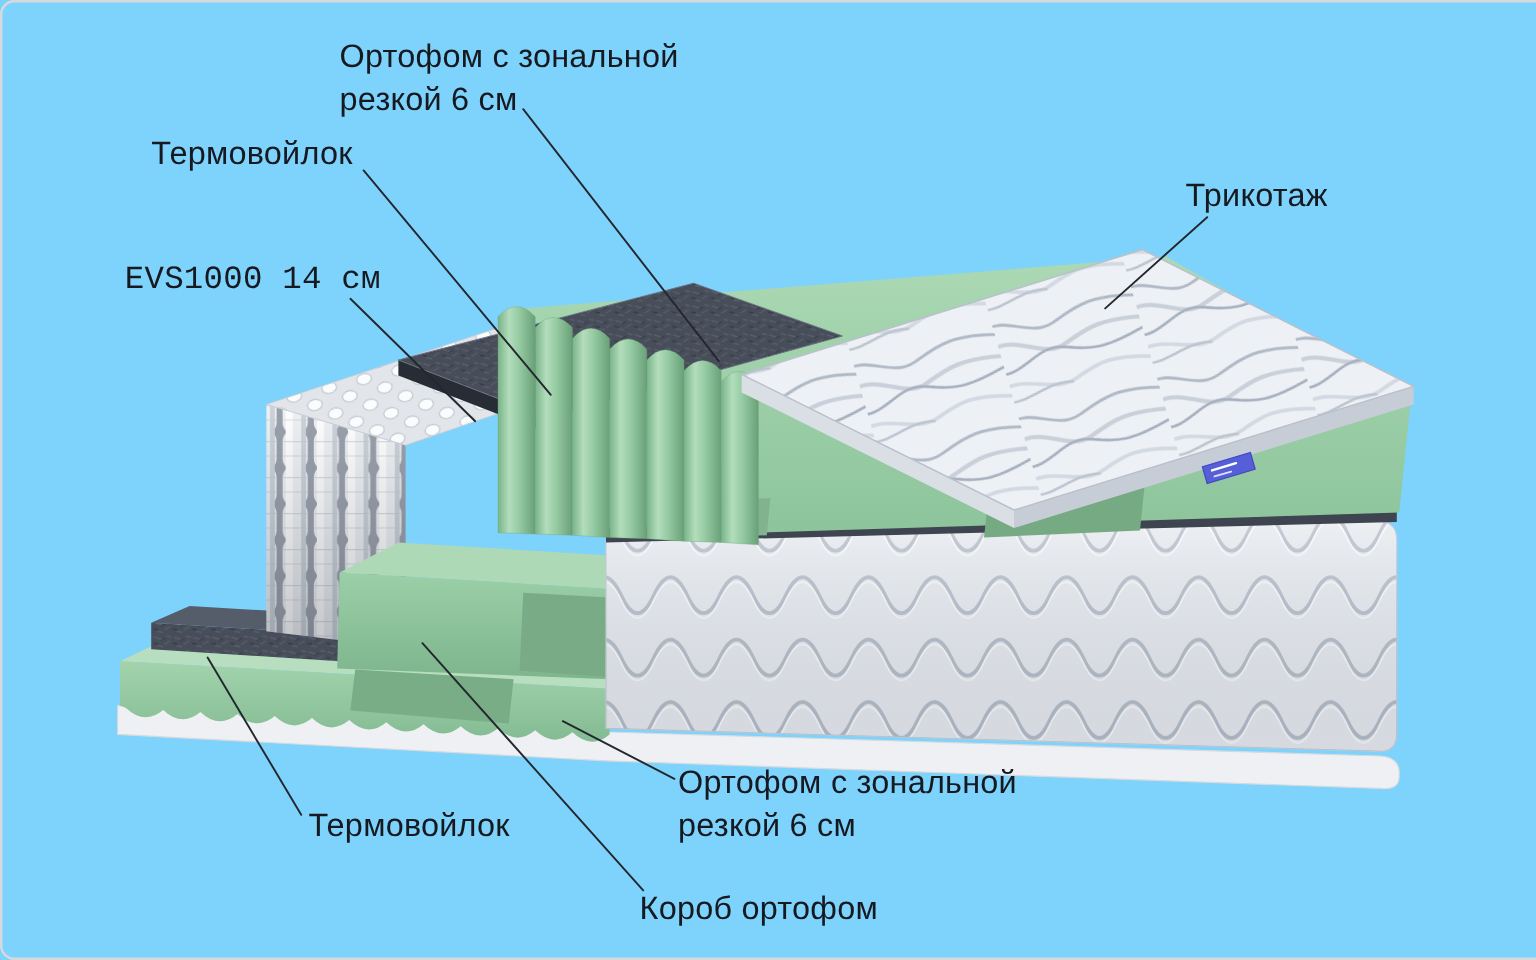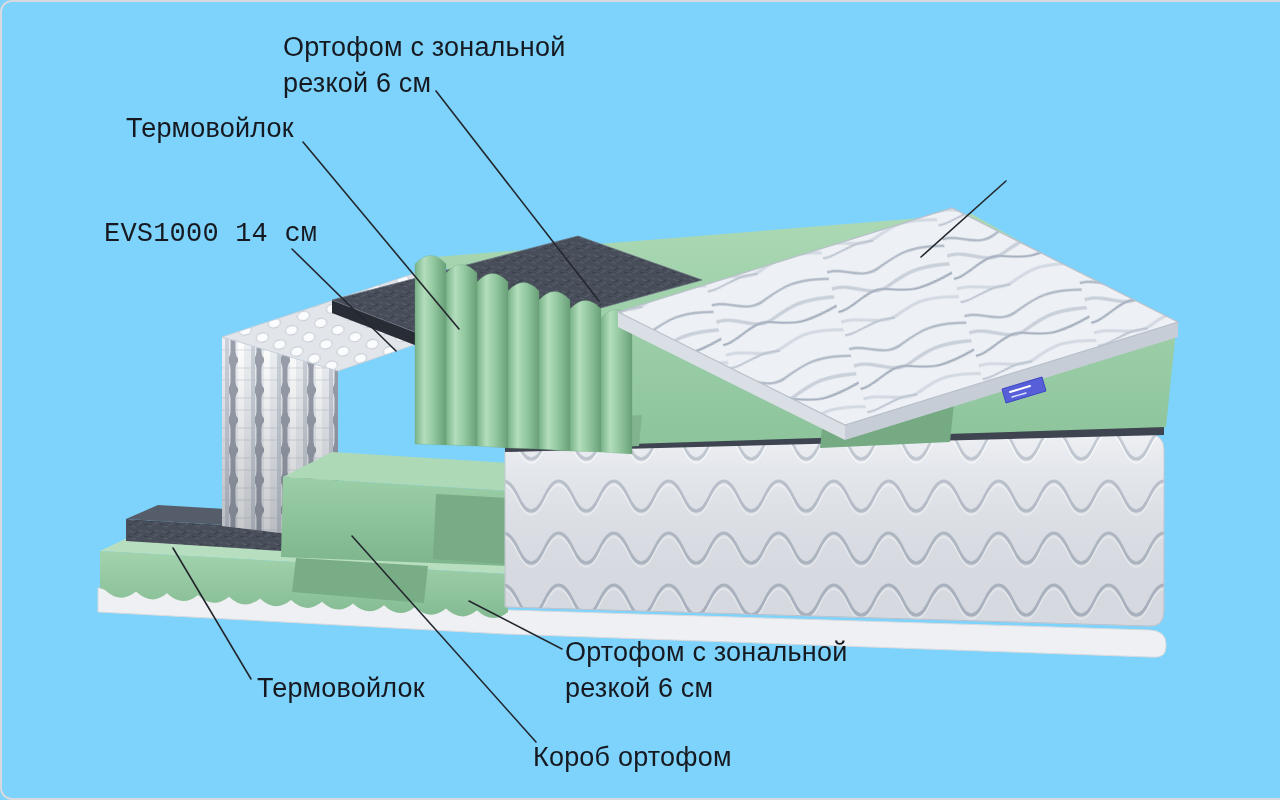--- a/index.html
+++ b/index.html
@@ -166,20 +166,21 @@
       <path d="M536 742 L352 536"></path>
     </g>
   </svg>
 
   <div class="label l1">
     <div>Ортофом с зональной</div>
     <div>резкой 6 см</div>
   </div>
   <div class="label l2">Термовойлок</div>
   <div class="label l3">EVS1000 14 см</div>
+  <div class="label l4">Трикотаж</div>
   <div class="label l5">
     <div>Ортофом с зональной</div>
     <div>резкой 6 см</div>
   </div>
   <div class="label l6">Термовойлок</div>
   <div class="label l7">Короб ортофом</div>
 
   <div class="frame"></div>
 </div>
 

